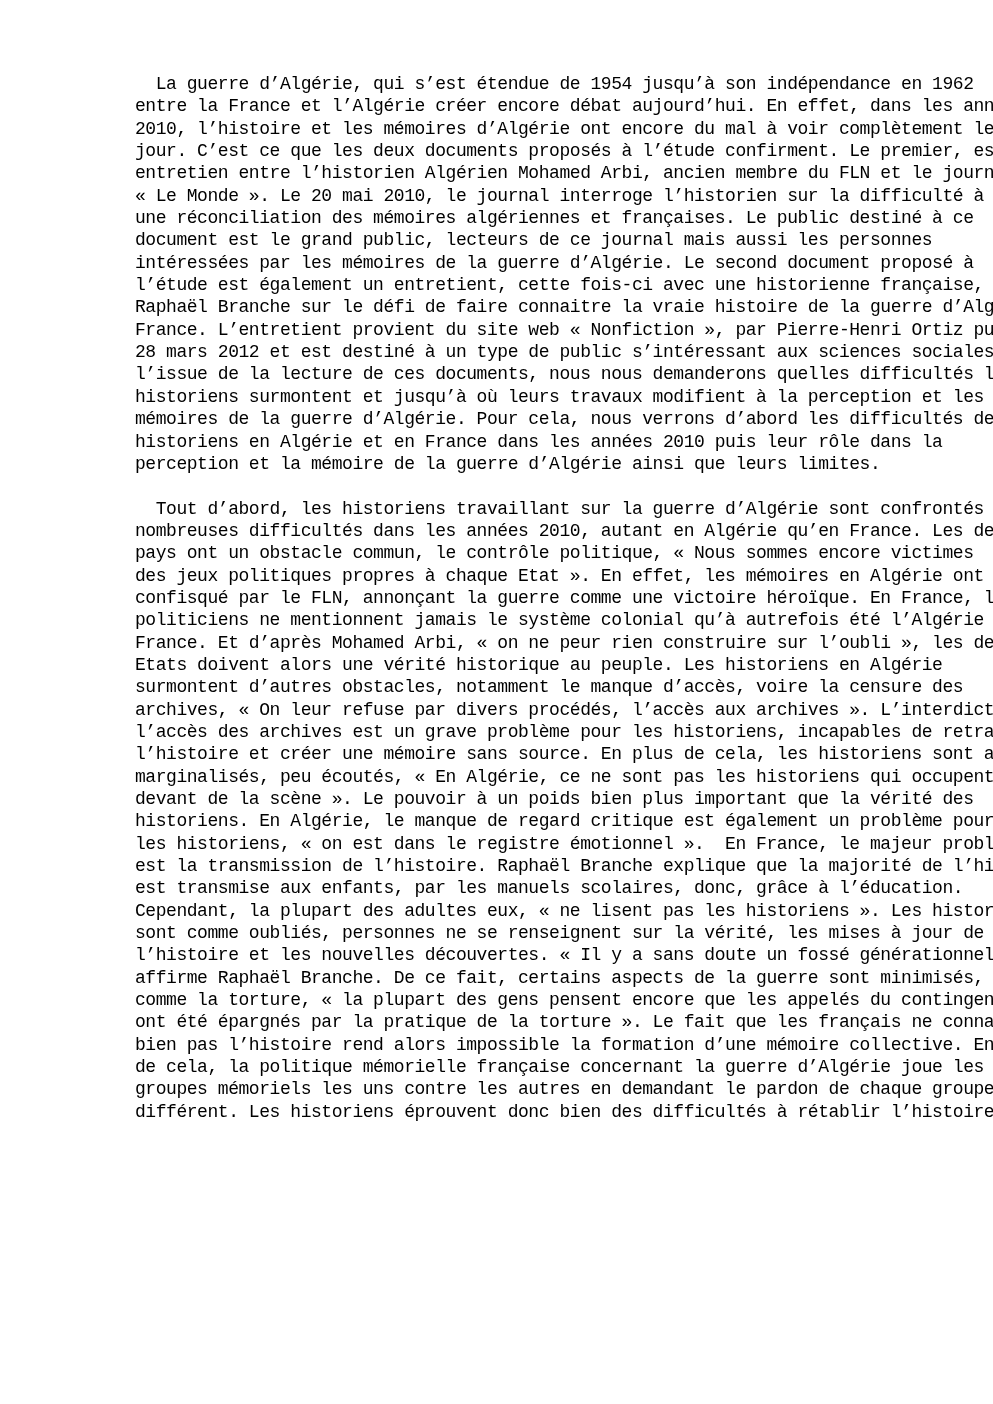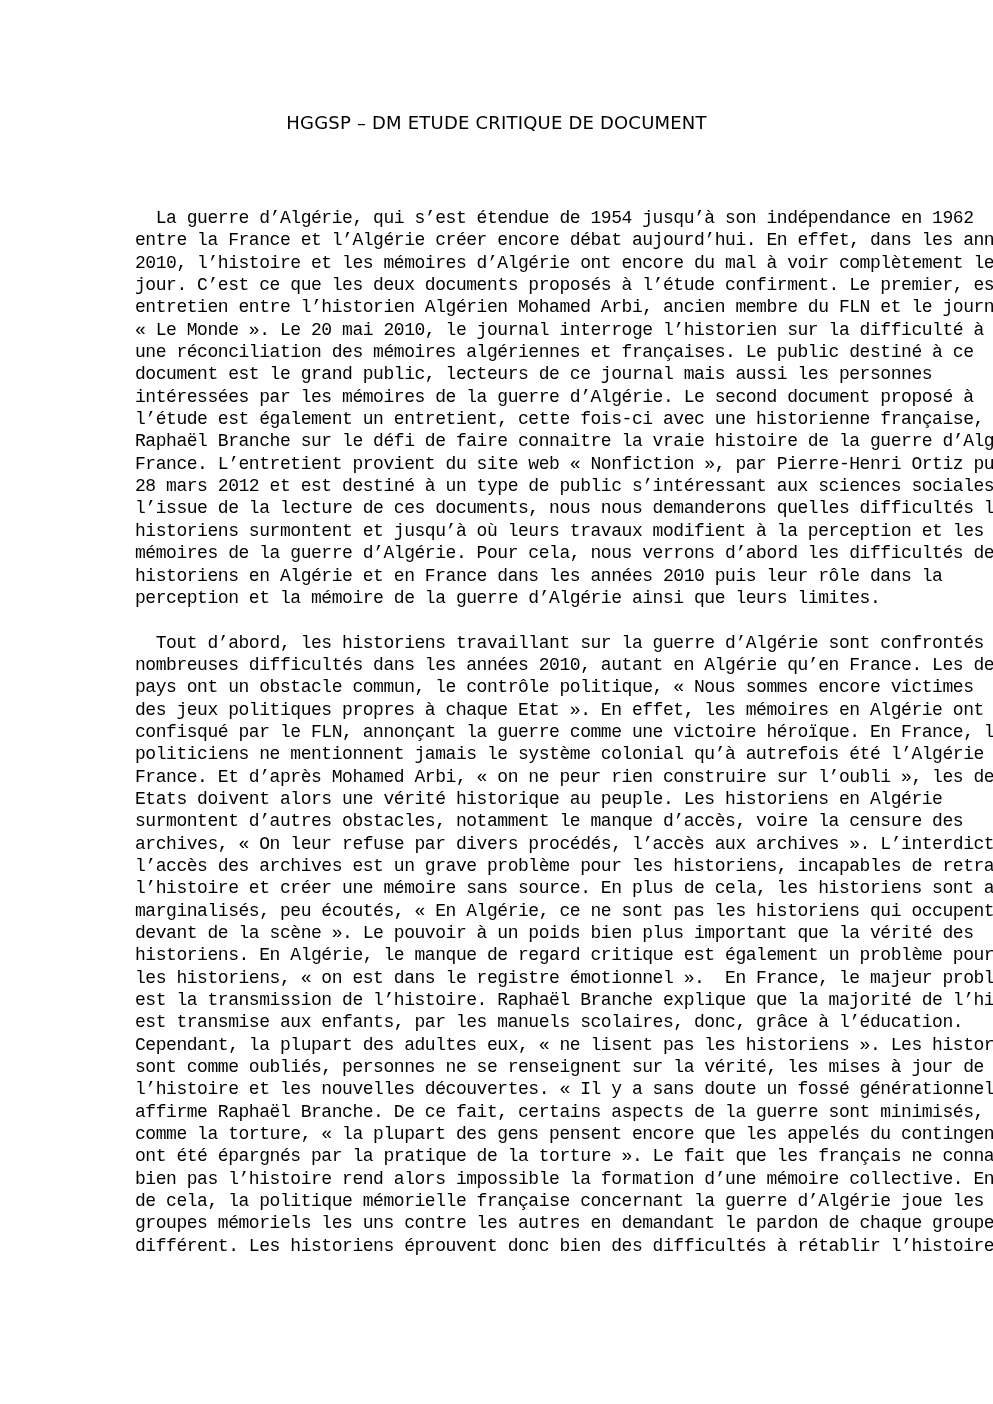--- a/index.html
+++ b/index.html
@@ -38,21 +38,20 @@
     font-family: Liberation Mono, monospace;
   }
   .para + .para {
     margin-top: 22.35px;
   }
 </style>
 </head>
 <body>
 
 <div class="page">
-  <h1 class="doc-title">HGGSP – DM ETUDE CRITIQUE DE DOCUMENT</h1>
   <div class="doc-body">
     <p class="para">  La guerre d’Algérie, qui s’est étendue de 1954 jusqu’à son indépendance en 1962
 entre la France et l’Algérie créer encore débat aujourd’hui. En effet, dans les années
 2010, l’histoire et les mémoires d’Algérie ont encore du mal à voir complètement le
 jour. C’est ce que les deux documents proposés à l’étude confirment. Le premier, est un
 entretien entre l’historien Algérien Mohamed Arbi, ancien membre du FLN et le journal
 « Le Monde ». Le 20 mai 2010, le journal interroge l’historien sur la difficulté à établir
 une réconciliation des mémoires algériennes et françaises. Le public destiné à ce
 document est le grand public, lecteurs de ce journal mais aussi les personnes
 intéressées par les mémoires de la guerre d’Algérie. Le second document proposé à

